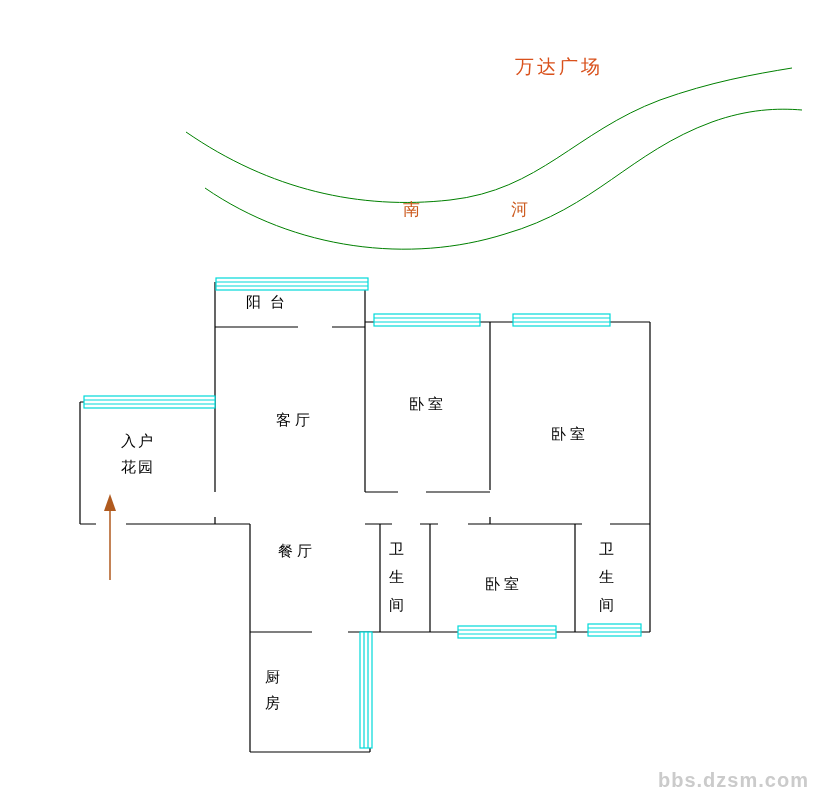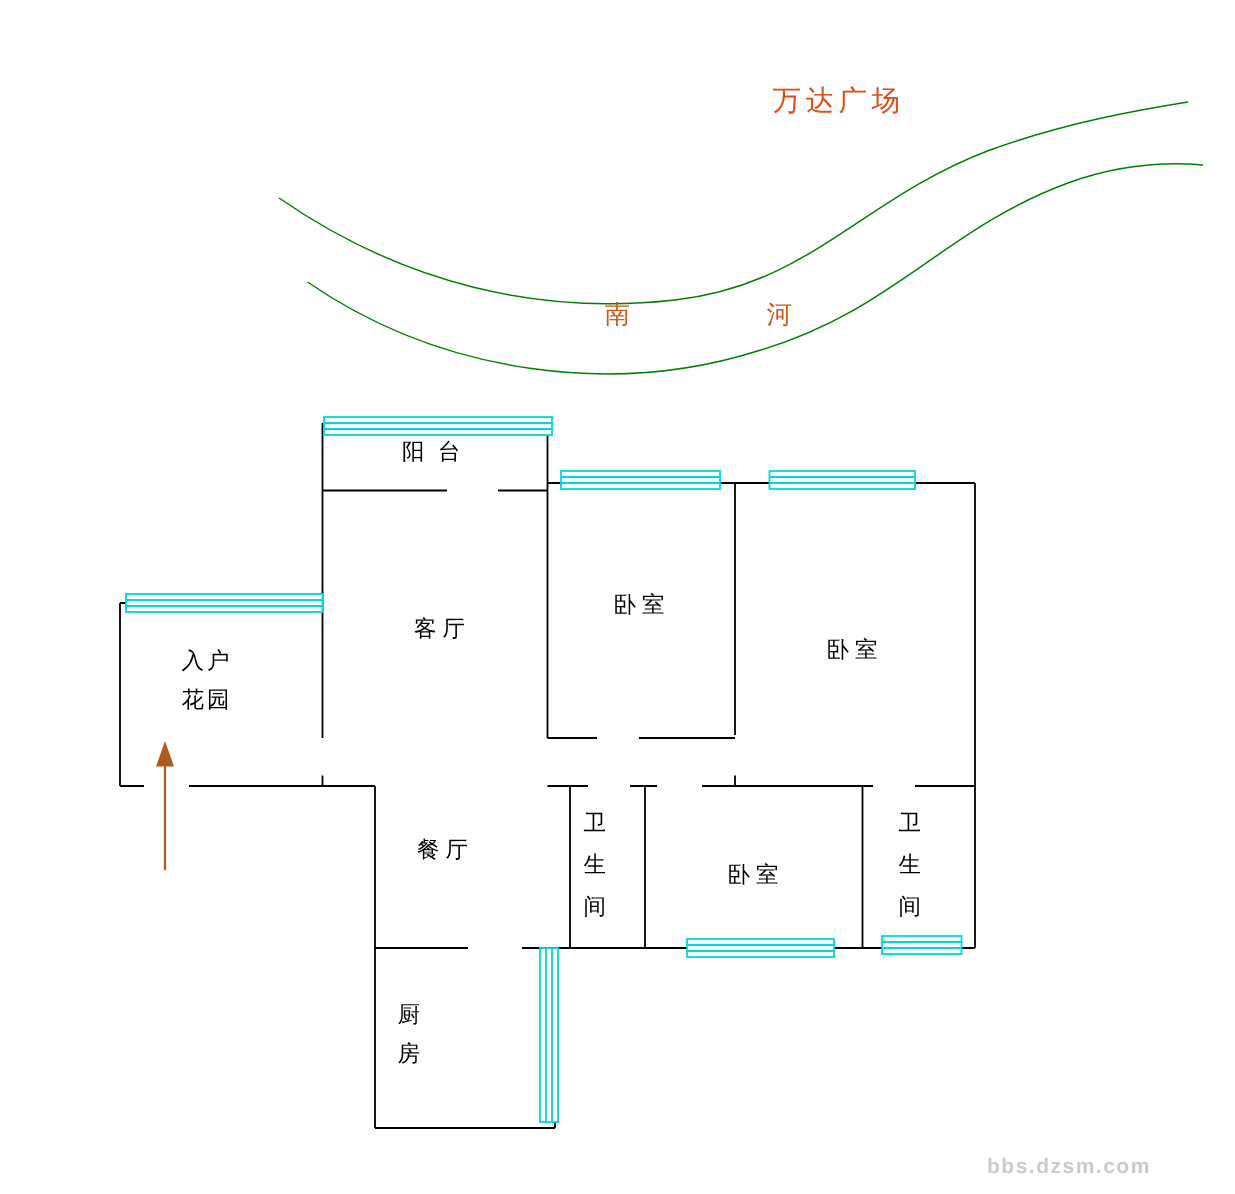--- a/index.html
+++ b/index.html
@@ -31,21 +31,21 @@
     white-space:nowrap;
   }
   .rivertxt{
     position:absolute;
     font-size:17px;
     color:#cc5a1e;
     white-space:nowrap;
   }
   .watermark{
     position:absolute;
-    font-size:14px;
+    font-size:20px;
     font-weight:600;
     color:#cbcbcb;
     letter-spacing:1px;
     white-space:nowrap;
   }
 </style>
 </head>
 <body>
 
 <div class="stage">
@@ -119,34 +119,34 @@
     <g>
       <line x1="110" y1="568" x2="110" y2="494" stroke="#b05a1e" stroke-width="1.5"></line>
       <polygon points="110,482 104,499 116,499" fill="#b05a1e"></polygon>
     </g>
   </svg>
 
   <div class="plaza" style="left:515px;top:42px;">万达广场</div>
   <div class="rivertxt" style="left:403px;top:186px;">南</div>
   <div class="rivertxt" style="left:511px;top:186px;">河</div>
 
-  <div class="lbl balcony" style="left:268px;top:282px;">阳台</div>
+  <div class="lbl balcony" style="left:246px;top:282px;">阳台</div>
 
   <div class="lbl" style="left:276px;top:400px;text-align:center;">客厅</div>
 
   <div class="lbl" style="left:409px;top:384px;">卧室</div>
 
   <div class="lbl" style="left:551px;top:414px;">卧室</div>
 
   <div class="lbl twoline" style="left:121px;top:416px;">
     <div>入户</div>
     <div>花园</div>
   </div>
 
-  <div class="lbl" style="left:278px;top:547px;">餐厅</div>
+  <div class="lbl" style="left:278px;top:531px;">餐厅</div>
 
   <div class="lbl vlabel" style="left:389px;top:523px;">
     <span>卫</span>
     <span>生</span>
     <span>间</span>
   </div>
 
   <div class="lbl" style="left:485px;top:564px;">卧室</div>
 
   <div class="lbl vlabel" style="left:599px;top:523px;">

